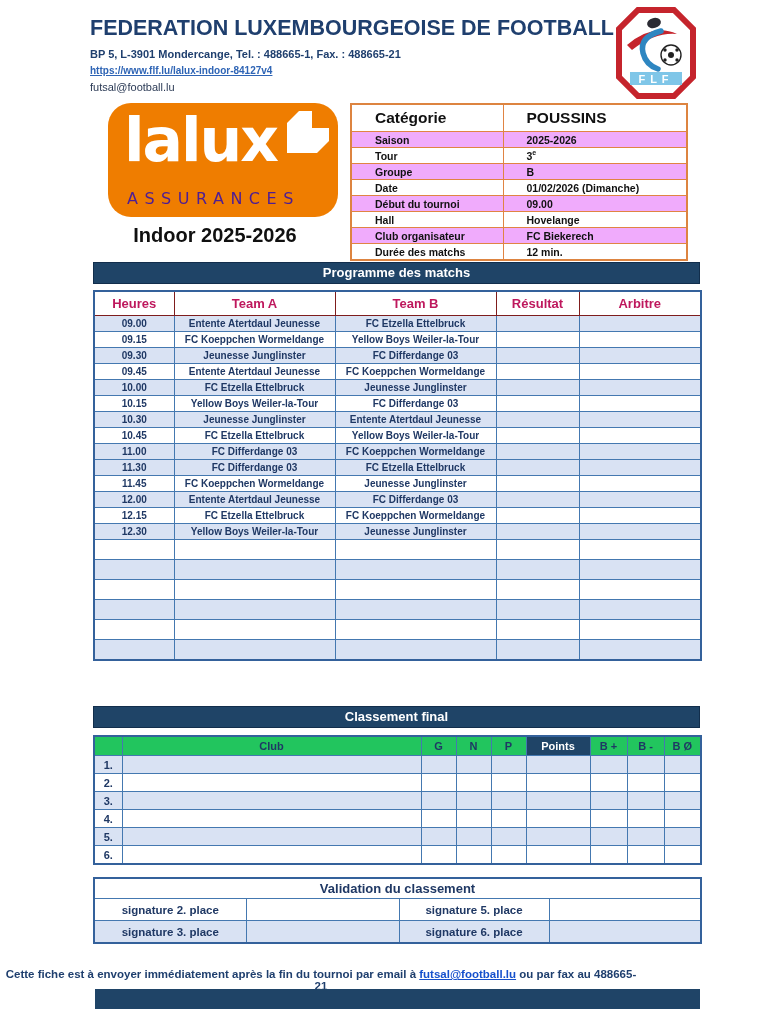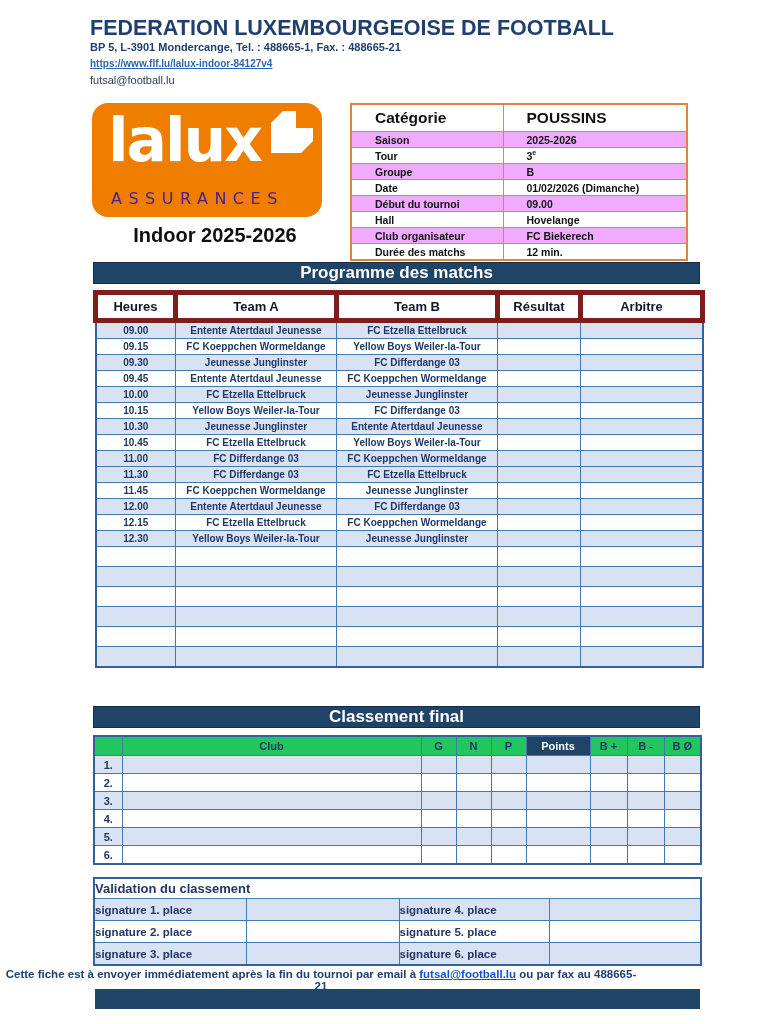--- a/index.html
+++ b/index.html
@@ -2,80 +2,80 @@
 <html><head>
 <meta charset="utf-8">
 <style>
   html,body{margin:0;padding:0;background:#fff;}
   .page{position:relative;width:780px;height:1024px;background:#fff;overflow:hidden;
         font-family:"Liberation Sans",sans-serif;}
 
   
   .hdr{position:absolute;left:90px;top:16px;width:520px;}
   .hdr-title{font-size:21.5px;font-weight:bold;color:#1F3F6E;letter-spacing:0;white-space:nowrap;}
-  .hdr-addr{font-size:11px;font-weight:bold;color:#1F3F6E;}
+  .hdr-addr{font-size:11px;font-weight:bold;color:#1F3F6E;margin-top:7px;}
   .hdr-link{display:inline-block;font-size:10px;font-weight:bold;color:#2E64B5;
             text-decoration:underline;margin-top:4px;cursor:pointer;}
   .hdr-mail{font-size:11px;color:#2B3A55;margin-top:3px;}
 
   .flf-badge{position:absolute;left:615px;top:6px;width:82px;height:96px;}
 
   
-  .lalux-box{position:absolute;left:92px;top:103px;width:230px;height:114px;
-             background:#EF7D00;border-radius:16px;}
+  .lalux-box{position:absolute;left:108px;top:103px;width:230px;height:114px;
+             background:#EF7D00;border-radius:23px;}
   .lalux-word{position:absolute;left:16px;top:2px;font-family:"DejaVu Sans",sans-serif;
               font-weight:bold;font-size:60px;color:#fff;letter-spacing:-2px;}
   .lalux-sub{position:absolute;left:19px;bottom:9px;font-family:"DejaVu Sans",sans-serif;
              font-size:16px;color:#4c1d95;letter-spacing:6.5px;}
   .lalux-corner{position:absolute;right:9px;top:8px;}
   .edition{position:absolute;left:100px;top:224px;width:230px;text-align:center;
            font-size:20px;font-weight:bold;color:#101010;}
 
   
   .info-table{position:absolute;left:350px;top:103px;width:336px;border-collapse:collapse;
               table-layout:fixed;border:2px solid #DD8440;}
   .info-table col.c1{width:152px;} .info-table col.c2{width:184px;}
   .info-table td{border:1px solid #E08443;font-size:10.5px;font-weight:bold;color:#111;
                  height:15px;padding:0 0 0 23px;vertical-align:middle;}
   .info-table tr.cat-row td{font-size:15.5px;height:26px;}
   .info-table tr.peach td{background:#f0abfc;}
   .info-table sup{font-size:7px;}
 
   
   .banner{position:absolute;left:93px;width:605px;height:20px;background:#1F4467;
-          border:1px solid #122E4C;color:#fff;font-weight:bold;font-size:17px;
+          border:1px solid #122E4C;color:#fff;font-weight:bold;font-size:13px;
           text-align:center;line-height:20px;}
   .banner-schedule{top:262px;} .banner-standings{top:706px;}
 
   
   .match-table{position:absolute;left:93px;top:290px;width:607px;border-collapse:collapse;
                table-layout:fixed;border:2px solid #34619B;}
-  .match-table th{border:5px solid #7f1d1d;height:23px;font-size:13px;font-weight:bold;
-                  color:#0f172a;background:#fff;padding:0;}
+  .match-table th{border:1px solid #7f1d1d;height:23px;font-size:13px;font-weight:bold;
+                  color:#be185d;background:#fff;padding:0;}
   .match-table td{border:1px solid #4478B0;height:15px;font-size:10px;font-weight:bold;
                   color:#1F3864;text-align:center;padding:0 2px;overflow:hidden;
                   white-space:nowrap;}
   .match-table tr.shaded td{background:#D9E2F3;}
   .match-table tr.empty td{height:19px;}
 
   
   .stand-table{position:absolute;left:93px;top:735px;width:607px;border-collapse:collapse;
                table-layout:fixed;border:2px solid #34619B;}
   .stand-table th{border:1px solid #4478B0;height:18px;font-size:11px;font-weight:bold;
                   color:#1F3864;background:#22c55e;padding:0;}
   .stand-table th.points-head{background:#1F4467;color:#fff;}
   .stand-table td{border:1px solid #4478B0;height:17px;font-size:11px;font-weight:bold;
                   color:#1F3864;text-align:center;padding:0;}
   .stand-table tr.shaded td{background:#D9E2F3;}
 
   
   .valid-table{position:absolute;left:93px;top:877px;width:607px;border-collapse:collapse;
                table-layout:fixed;border:2px solid #34619B;}
   .valid-table td{border:1px solid #4478B0;font-size:11.5px;font-weight:bold;color:#1F3864;
-                  text-align:left;height:21px;padding:0;}
+                  text-align:center;height:21px;padding:0;}
   .valid-table td.title-cell{font-size:13px;height:19px;background:#fff;}
   .valid-table tr.shaded td{background:#D9E2F3;}
 
   
   .foot-note{position:absolute;left:0;top:968px;width:642px;text-align:center;
              font-size:11.5px;font-weight:bold;color:#1F3F6E;}
   .foot-note a{color:#1550CC;text-decoration:underline;cursor:pointer;}
   .bottom-bar{position:absolute;left:95px;top:989px;width:605px;height:20px;background:#1F4467;}
 </style>
 </head>
@@ -83,20 +83,36 @@
 
 <div class="page">
 
   <div class="hdr">
     <div class="hdr-title">FEDERATION LUXEMBOURGEOISE DE FOOTBALL</div>
     <div class="hdr-addr">BP 5, L-3901 Mondercange,  Tel. : 488665-1, Fax. : 488665-21</div>
     <a class="hdr-link">https://www.flf.lu/lalux-indoor-84127v4</a>
     <div class="hdr-mail">futsal@football.lu</div>
   </div>
 
+  <div class="flf-badge">
+    <svg width="82" height="96" viewBox="0 0 82 96">
+      <polygon points="23,4 59,4 78,23 78,71 59,90 23,90 4,71 4,23" fill="#ffffff" stroke="#C5242C" stroke-width="6"></polygon>
+      <ellipse cx="39" cy="17" rx="7" ry="5" fill="#2B2B33" transform="rotate(-14 39 17)"></ellipse>
+      <path d="M12,39 Q38,17 62,28 Q40,26 17,44 Z" fill="#C5242C"></path>
+      <path d="M46,25 Q24,31 28,47 Q31,59 43,63" fill="none" stroke="#2E86C1" stroke-width="5.5" stroke-linecap="round"></path>
+      <circle cx="56" cy="49" r="10" fill="#ffffff" stroke="#222222" stroke-width="1.4"></circle>
+      <circle cx="56" cy="49" r="3" fill="#222222"></circle>
+      <circle cx="50" cy="44" r="1.7" fill="#222222"></circle>
+      <circle cx="62" cy="44" r="1.7" fill="#222222"></circle>
+      <circle cx="50" cy="54" r="1.7" fill="#222222"></circle>
+      <circle cx="62" cy="54" r="1.7" fill="#222222"></circle>
+      <rect x="15" y="66" width="52" height="13" fill="#7FC6E8"></rect>
+      <text x="41" y="76.5" text-anchor="middle" font-family="Liberation Sans, sans-serif" font-size="11" font-weight="bold" fill="#ffffff" letter-spacing="5">FLF</text>
+    </svg>
+  </div>
 
   <div class="lalux-box">
     <span class="lalux-word">lalux</span>
     <span class="lalux-sub">ASSURANCES</span>
     <svg class="lalux-corner" width="42" height="42" viewBox="0 0 42 42">
       <polygon points="12,0 42,0 42,30 30,42 0,42 0,12" fill="#ffffff"></polygon>
       <rect x="25" y="0" width="17" height="17" fill="#EF7D00"></rect>
     </svg>
   </div>
   <div class="edition">Indoor 2025-2026</div>
@@ -412,26 +428,20 @@
     <colgroup>
       <col style="width:152px">
         <col style="width:153px">
         <col style="width:150px">
         <col style="width:152px">
     </colgroup>
     <tbody>
       <tr>
         <td colspan="4" class="title-cell">Validation du classement</td>
       </tr>
-    <tr class="shaded">
-          <td>signature 1. place</td>
-          <td></td>
-          <td>signature 4. place</td>
-          <td></td>
-        </tr>
         <tr class="">
           <td>signature 2. place</td>
           <td></td>
           <td>signature 5. place</td>
           <td></td>
         </tr>
         <tr class="shaded">
           <td>signature 3. place</td>
           <td></td>
           <td>signature 6. place</td>

